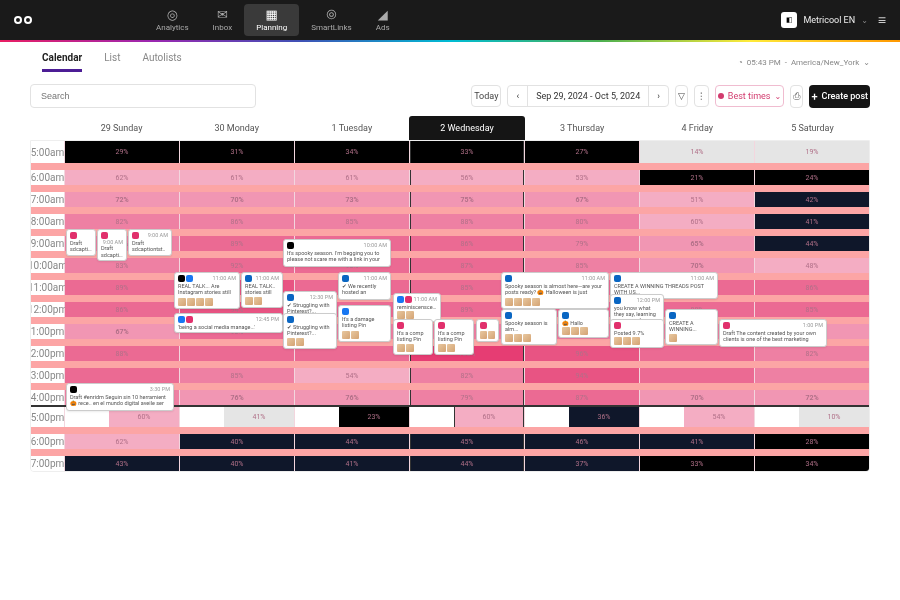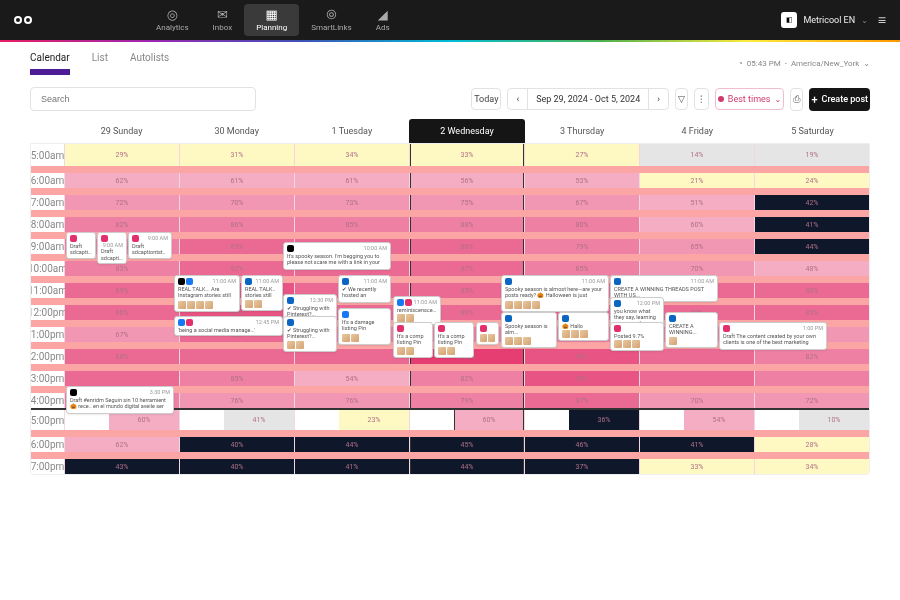--- a/index.html
+++ b/index.html
@@ -17,21 +17,21 @@
     .acct-badge { width: 16px; height: 16px; background: #fff; border-radius: 3px; display: inline-flex; align-items: center; justify-content: center; font-size: 7px; color: #000; }
     .acct { font-size: 9px; color: #eee; display: flex; align-items: center; gap: 6px; }
     .hamburger { font-size: 14px; color: #ccc; cursor: pointer; }
 
     .rainbow { height: 2px; background: linear-gradient(90deg,#e91e63,#9c27b0,#3f51b5,#00bcd4,#4caf50,#ffeb3b,#ff9800); }
 
     
     .subrow { display: flex; align-items: center; padding: 10px 30px 6px; border-bottom: 0; }
     .subtabs { display: flex; gap: 22px; }
     .subtab { font-size: 10px; color: #888; padding-bottom: 6px; cursor: pointer; }
-    .subtab.active { color: #222; border-bottom: 6px solid #4c1d95; font-weight: 400; }
+    .subtab.active { color: #222; border-bottom: 3px solid #4c1d95; font-weight: 700; margin-left: 12px; }
     .tz { margin-left: auto; font-size: 8px; color: #888; display: flex; align-items: center; gap: 4px; }
 
     
     .toolbar { display: flex; align-items: center; padding: 6px 30px 8px; gap: 6px; }
     .search { flex: 1; border: 1px solid #e2e2e2; border-radius: 4px; padding: 6px 10px; font-size: 9px; color: #999; background: #fff; max-width: 400px; }
     .tbtn { border: 1px solid #e2e2e2; border-radius: 4px; padding: 5px 2px; font-size: 9px; background: #fff; display: flex; align-items: center; gap: 4px; color: #444; cursor: pointer; }
     .daterange { display: flex; align-items: center; border: 1px solid #e2e2e2; border-radius: 4px; overflow: hidden; }
     .daterange > div { padding: 5px 8px; font-size: 9px; border-right: 1px solid #e2e2e2; cursor: pointer; }
     .daterange > div:last-child { border-right: none; }
     .besttimes { color: #d23b6e; border-color: #f0bcd0; }
@@ -64,24 +64,24 @@
     .ev .thumbs { display: flex; gap: 1px; margin-top: 1px; }
     .ev .thumbs i { width: 8px; height: 8px; background: linear-gradient(135deg,#e8c8a0,#d4a373); border-radius: 1px; display: inline-block; }
 
     .p-fb { background: #1877f2; }
     .p-ig { background: #e1306c; }
     .p-x { background: #000; }
     .p-li { background: #0a66c2; }
 
     
     .h10 { background: #e5e5e5; }
-    .h15 { background: #fef9c3; }
+    .h15 { background: #000000; }
     .h30 { background: #0f172a; }
     .h45 { background: #f4adc3; }
-    .h60 { background: #f196b3; }
+    .h60 { background: #f196b3; font-weight: bold; }
     .h75 { background: #ee80a3; }
     .h85 { background: #eb6a93; }
     .h95 { background: #e85483; }
     .h100 { background: #e63d73; }
   </style>
 </head>
 <body>
 
 <div class="topnav">
   <div class="logo">

